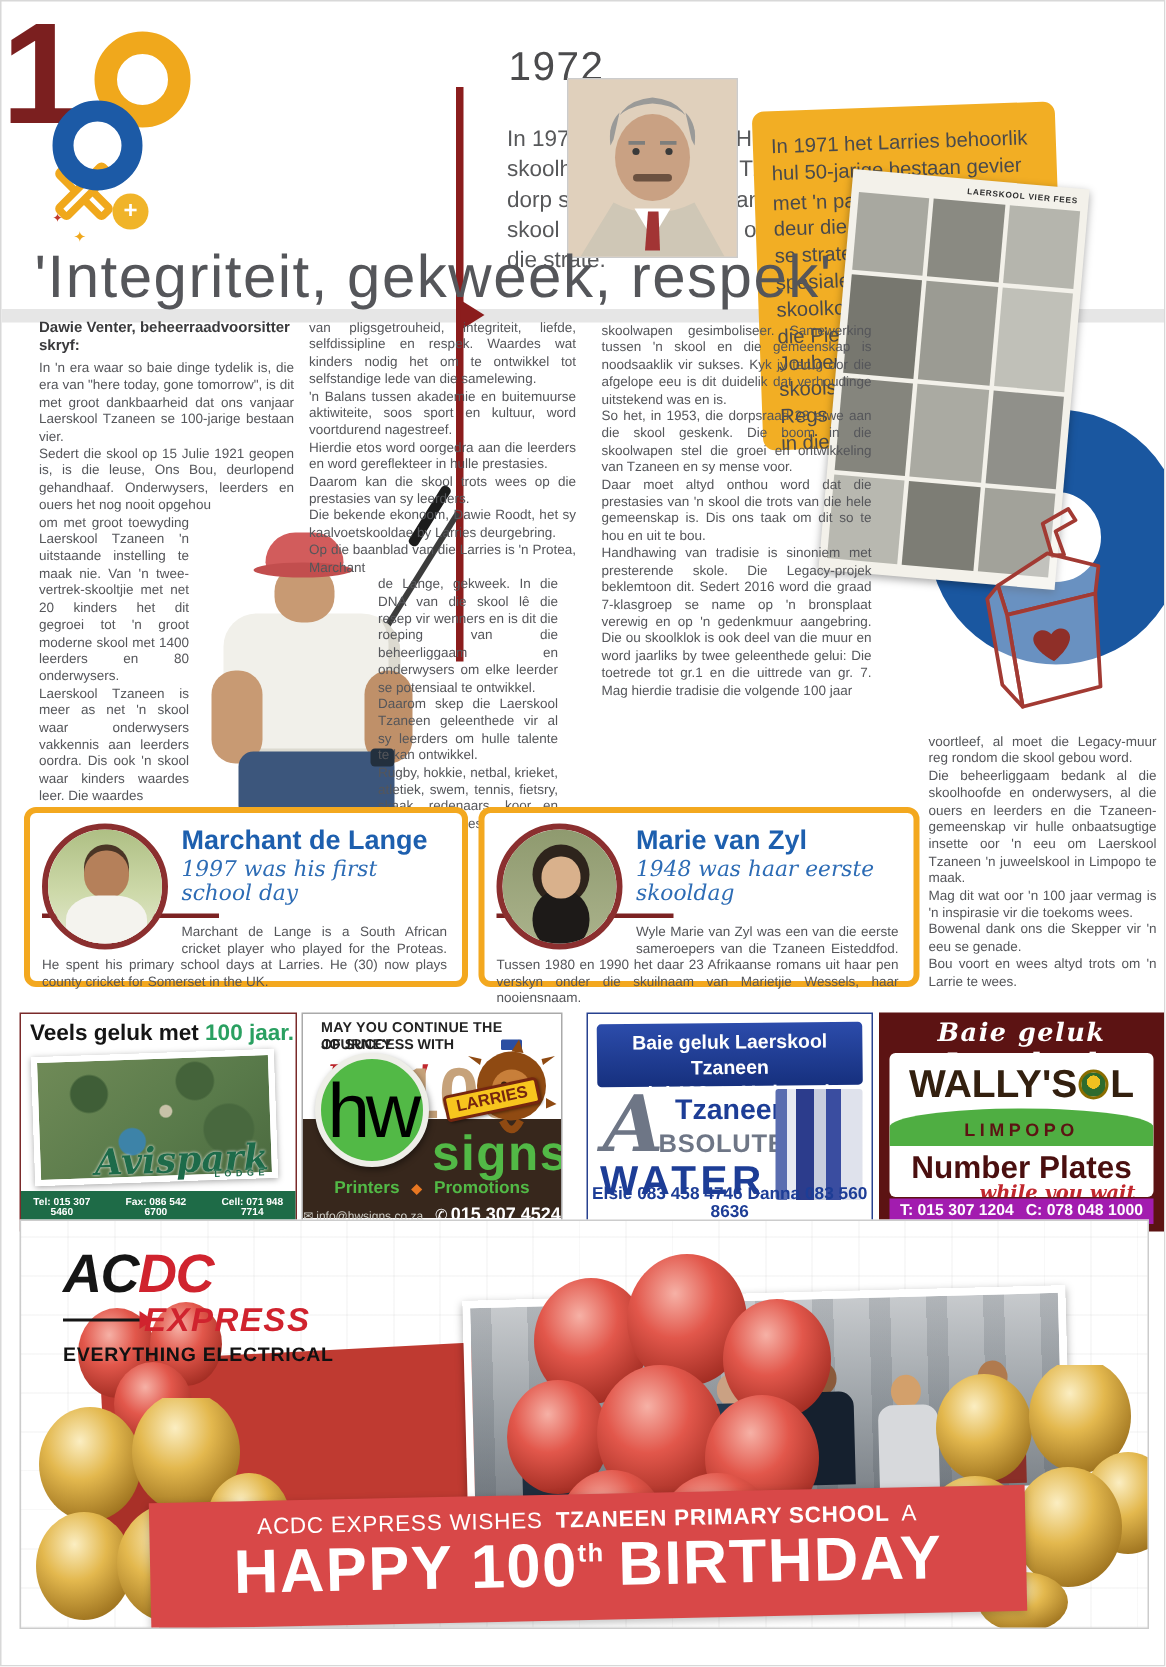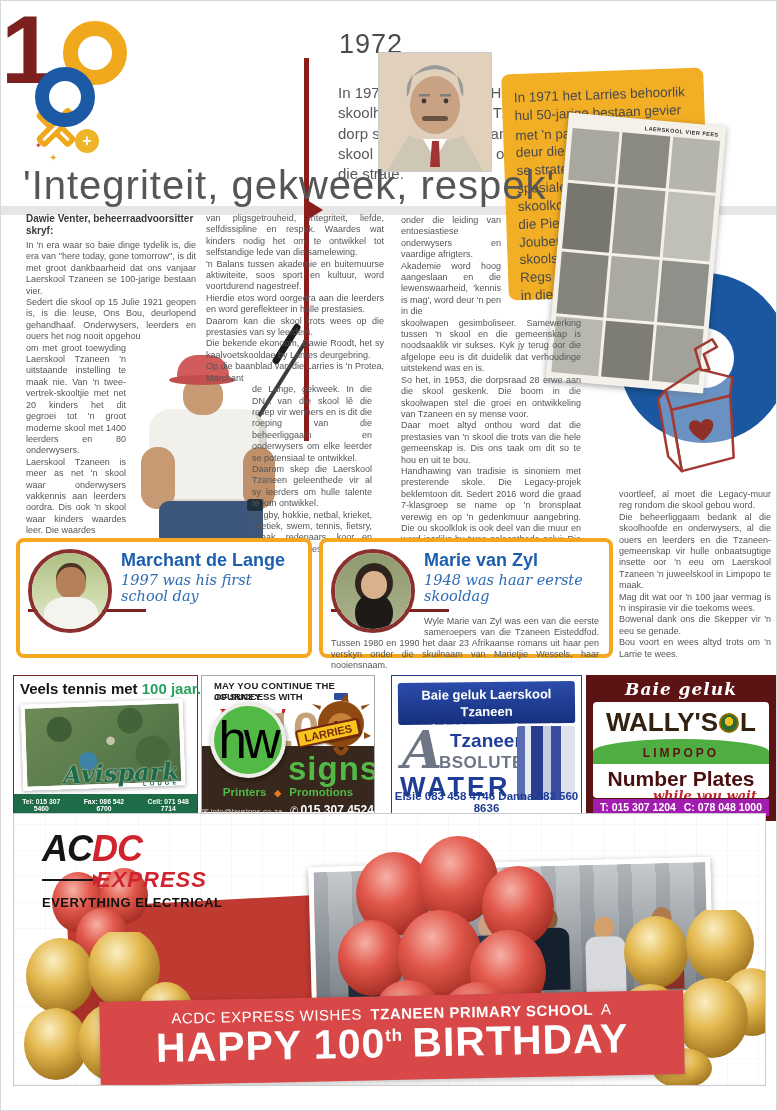--- a/index.html
+++ b/index.html
@@ -307,22 +307,20 @@
 'n Balans tussen akademie en buitemuurse aktiwiteite, soos sport en kultuur, word voortdurend nagestreef.
 Hierdie etos word oorgedra aan die leerders en word gereflekteer in hulle prestasies.
 Daarom kan die skool trots wees op die prestasies van sy leerders.
 Die bekende ekonoom, Dawie Roodt, het sy kaalvoetskooldae by Larries deurgebring.
 Op die baanblad van die Larries is 'n Protea, Marchant</div>
     <div class="copy narrow2">de Lange, gekweek. In die DNA van die skool lê die resep vir wenners en is dit die roeping van die beheerliggaam en onderwysers om elke leerder se potensiaal te ontwikkel.
 Daarom skep die Laerskool Tzaneen geleenthede vir al sy leerders om hulle talente te kan ontwikkel.
 Rugby, hokkie, netbal, krieket, atletiek, swem, tennis, fietsry, skaak, redenaars, koor en talentkompetisies - alles</div>
   </div>
   <div class="abs colwrap" style="left:400px;top:214px;width:180px">
-    <div class="copy" style="width:100px">onder die leiding van entoesiastiese onderwysers en vaardige afrigters.
-Akademie word hoog aangeslaan en die lewenswaarheid, 'kennis is mag', word deur 'n pen in die</div>
     <div class="copy">skoolwapen gesimboliseer. Samewerking tussen 'n skool en die gemeenskap is noodsaaklik vir sukses. Kyk jy terug oor die afgelope eeu is dit duidelik dat verhoudinge uitstekend was en is.
 So het, in 1953, die dorpsraad 28 erwe aan die skool geskenk. Die boom in die skoolwapen stel die groei en ontwikkeling van Tzaneen en sy mense voor.
 Daar moet altyd onthou word dat die prestasies van 'n skool die trots van die hele gemeenskap is. Dis ons taak om dit so te hou en uit te bou.
 Handhawing van tradisie is sinoniem met presterende skole. Die Legacy-projek beklemtoon dit. Sedert 2016 word die graad 7-klasgroep se name op 'n bronsplaat verewig en op 'n gedenkmuur aangebring. Die ou skoolklok is ook deel van die muur en word jaarliks by twee geleenthede gelui: Die toetrede tot gr.1 en die uittrede van gr. 7. Mag hierdie tradisie die volgende 100 jaar</div>
   </div>
   <div class="abs copy" style="left:618px;top:488px;width:152px">voortleef, al moet die Legacy-muur reg rondom die skool gebou word.
 Die beheerliggaam bedank al die skoolhoofde en onderwysers, al die ouers en leerders en die Tzaneen-gemeenskap vir hulle onbaatsugtige insette oor 'n eeu om Laerskool Tzaneen 'n juweelskool in Limpopo te maak.
 Mag dit wat oor 'n 100 jaar vermag is 'n inspirasie vir die toekoms wees.
 Bowenal dank ons die Skepper vir 'n eeu se genade.
 Bou voort en wees altyd trots om 'n Larrie te wees.</div>
@@ -340,34 +338,35 @@
     <i class="g-brim"></i>
   </div>
 
   <div class="abs pbox" style="left:15px;top:537px;width:296px">
     <div class="pcircle">
         <div class="pc-inner m1"></div>
       </div>
     <div class="pname">Marchant de Lange</div>
     <div class="ptag">1997 was his first school day</div>
     <div class="pline"></div>
+    <div class="pbody">Marchant de Lange is a South African cricket player who played for the Proteas. He spent his primary school days at Larries. He (30) now plays county cricket for Somerset in the UK.</div>
   </div>
   <div class="abs pbox" style="left:318px;top:537px;width:294px">
     <div class="pcircle">
         <div class="pc-inner m2"></div>
       </div>
     <div class="pname">Marie van Zyl</div>
     <div class="ptag">1948 was haar eerste skooldag</div>
     <div class="pline"></div>
     <div class="pbody">Wyle Marie van Zyl was een van die eerste sameroepers van die Tzaneen Eisteddfod. Tussen 1980 en 1990 het daar 23 Afrikaanse romans uit haar pen verskyn onder die skuilnaam van Marietjie Wessels, haar nooiensnaam.</div>
   </div>
 
   <div class="abs ad ad-avispark" style="left:12px;top:674px;width:185px;height:146px">
     <div class="av-head">
-      <span>Veels tennis met</span>
+      <span>Veels geluk met</span>
       <span class="av-green">100 jaar.</span>
     </div>
     <div class="av-photo">
       <div class="av-brand">
         <span>Avispark</span>
         <small>LODGE</small>
       </div>
     </div>
     <div class="av-bar">
       <div class="av-contacts">

